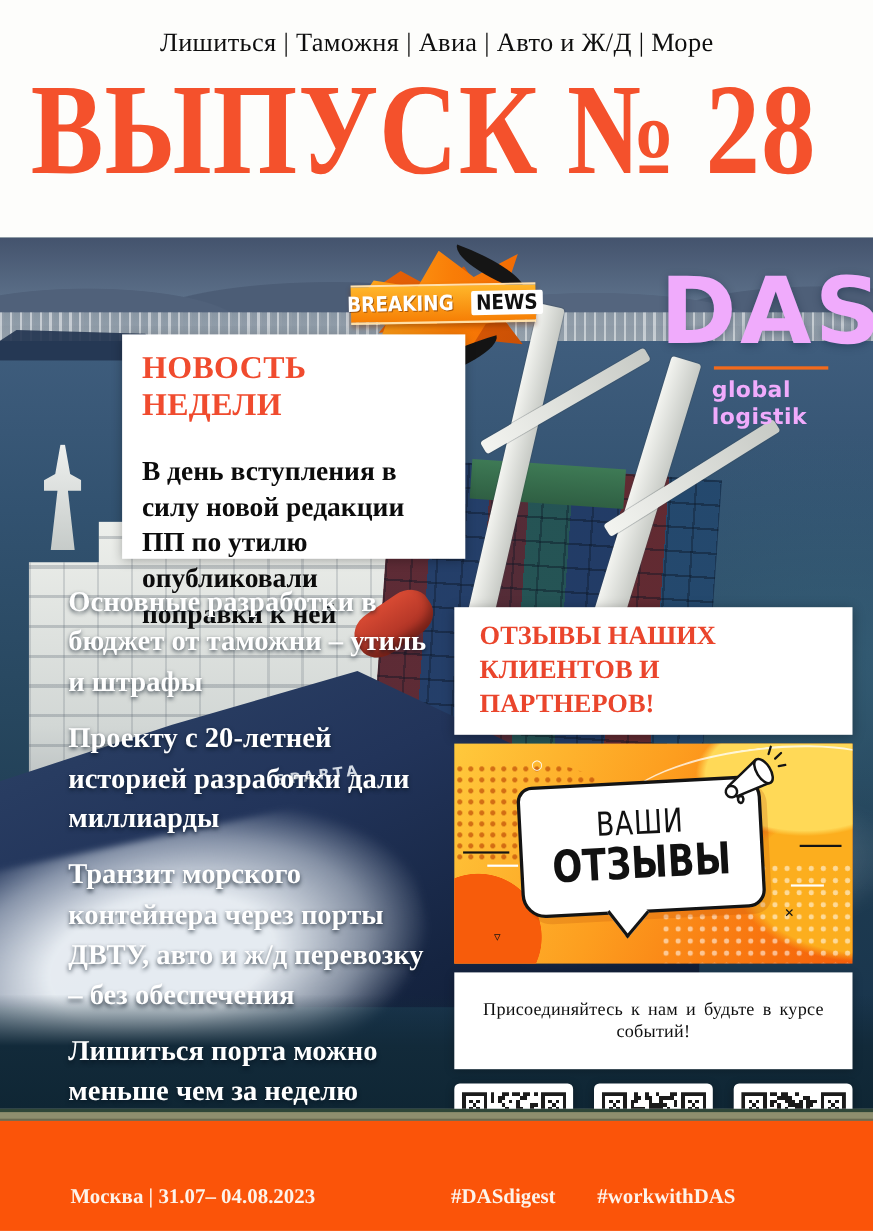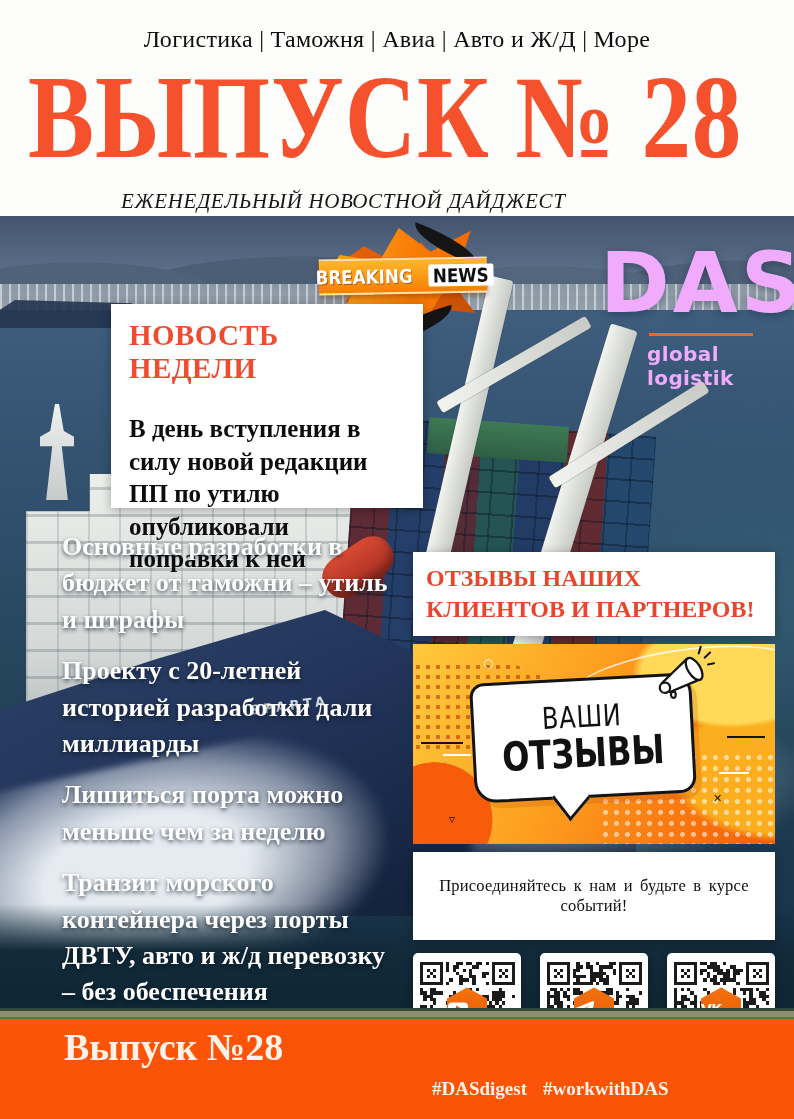--- a/index.html
+++ b/index.html
@@ -119,21 +119,21 @@
     margin:0 0 28px; }
   .feature-card p { font-size:25px; font-weight:bold; line-height:1.3; color:#0c0c0c; }
 
   
   .headlines { position:absolute; left:62px; top:313px; width:340px; z-index:7; }
   .headlines p { font-size:26px; font-weight:bold; color:#fff; line-height:1.4;
     margin:0 0 15px; text-shadow:0 2px 4px rgba(6,18,32,.7); }
 
   
   .right-col { position:absolute; left:413px; top:336px; width:362px; z-index:7; }
-  .reviews-card { background:#fff; padding:11px 13px; box-shadow:0 2px 10px rgba(0,0,0,.3); }
+  .reviews-card { background:#fff; padding:11px 23px; box-shadow:0 2px 10px rgba(0,0,0,.3); }
   .reviews-card h2 { color:#ea452c; font-size:24px; font-weight:bold; line-height:1.3; }
 
   .banner { position:relative; margin-top:8px; height:200px; overflow:hidden;
     background:
       radial-gradient(ellipse 150px 85px at 88% 14%, #ffd957 0 60%, transparent 66%),
       radial-gradient(ellipse 190px 120px at 103% 62%, #fcae1e 0 55%, transparent 62%),
       radial-gradient(circle 58px at 6% 88%, #f75c0b 0 99%, transparent 100%),
       radial-gradient(circle 17px at 83% 63%, #f8690c 0 99%, transparent 100%),
       linear-gradient(115deg,#ffc93c 0%, #fd9e1f 45%, #f8740f 80%, #f45e0a 100%); }
   .dots-dark { position:absolute; left:0; top:18px; width:150px; height:92px; opacity:.8;
@@ -181,31 +181,30 @@
   .vk-label { color:#fff; font-family:"DejaVu Sans",sans-serif; font-weight:800;
     font-size:14px; letter-spacing:-0.5px; }
 
   
   .olive-strip { position:absolute; top:1008px; left:0; width:100%; height:11px;
     background:#8e8e6e; border-top:3px solid #2f4638; border-bottom:2px solid #6b6b52; }
   .footer { position:absolute; top:1019px; left:0; width:100%; height:100px;
     background:#fb5409; color:#fdf3ea; }
   .f-issue { position:absolute; left:64px; top:6px; font-size:38px; font-weight:bold; }
   .f-meta  { position:absolute; left:64px; top:59px; font-size:19px; font-weight:bold; }
-  .f-tag1  { position:absolute; left:410px; top:59px; font-size:19px; font-weight:bold;margin-left:22px; }
+  .f-tag1  { position:absolute; left:410px; top:59px; font-size:19px; font-weight:bold; }
   .f-tag2  { position:absolute; left:543px; top:59px; font-size:19px; font-weight:bold; }
 </style>
 </head>
 <body>
 
 <div class="page">
 
-  <div class="topics">Логистика | Таможня |  Авиа  | Авто и Ж/Д | Море</div>
+  <div class="topics">Лишиться | Таможня |  Авиа  | Авто и Ж/Д | Море</div>
   <h1 class="title">ВЫПУСК № 28</h1>
-  <div class="subtitle">ЕЖЕНЕДЕЛЬНЫЙ НОВОСТНОЙ ДАЙДЖЕСТ</div>
 
   <section class="photo">
     <div class="sky"></div>
     <div class="hills"></div>
     <div class="city"></div>
     <div class="sea"></div>
     <div class="dock-ship"></div>
     <div class="mast"></div>
     <div class="superstructure"></div>
     <div class="containers"></div>
@@ -239,22 +238,22 @@
     </div>
 
     <div class="feature-card">
       <h2>НОВОСТЬ НЕДЕЛИ</h2>
       <p>В день вступления в силу новой редакции ПП по утилю опубликовали поправки к ней</p>
     </div>
 
     <div class="headlines">
       <p>Основные разработки в бюджет от таможни – утиль и штрафы</p>
       <p>Проекту с 20-летней историей разработки дали миллиарды</p>
+      <p>Транзит морского контейнера через порты ДВТУ, авто и ж/д перевозку – без обеспечения</p>
       <p>Лишиться порта можно меньше чем за неделю</p>
-      <p>Транзит морского контейнера через порты ДВТУ, авто и ж/д перевозку – без обеспечения</p>
     </div>
 
     <aside class="right-col">
       <div class="reviews-card">
         <h2>ОТЗЫВЫ НАШИХ КЛИЕНТОВ И ПАРТНЕРОВ!</h2>
       </div>
 
       <div class="banner">
         <div class="dots-dark"></div>
         <div class="dots-light"></div>
@@ -1363,17 +1362,17 @@
             <span class="vk-label">VK</span>
           </div>
         </div>
       </div>
     </aside>
   </section>
 
   <div class="olive-strip"></div>
 
   <footer class="footer">
-    <div class="f-issue">Выпуск №28</div>
+    <div class="f-meta">Москва | 31.07– 04.08.2023</div>
     <div class="f-tag1">#DASdigest</div>
     <div class="f-tag2">#workwithDAS</div>
   </footer>
 </div>
 
 </body></html>

